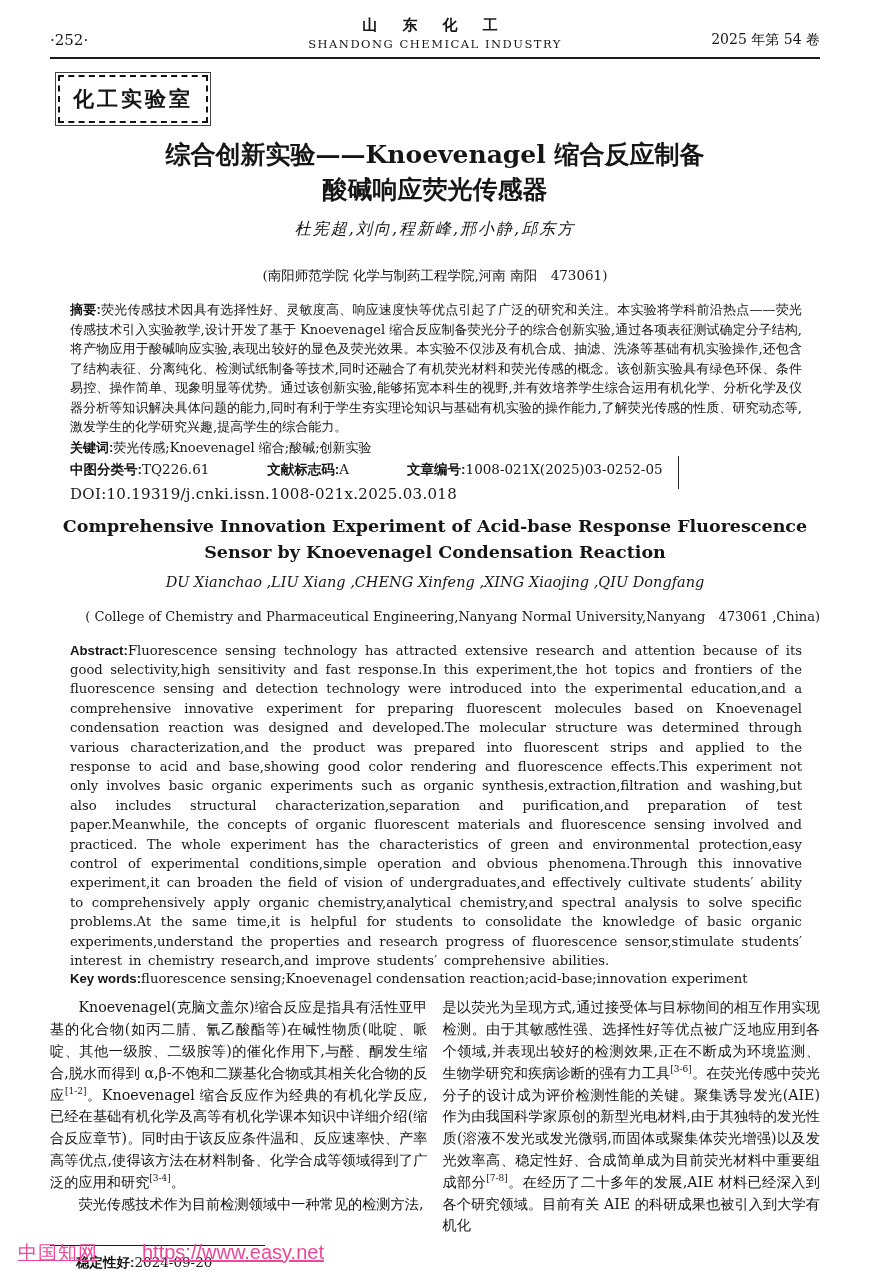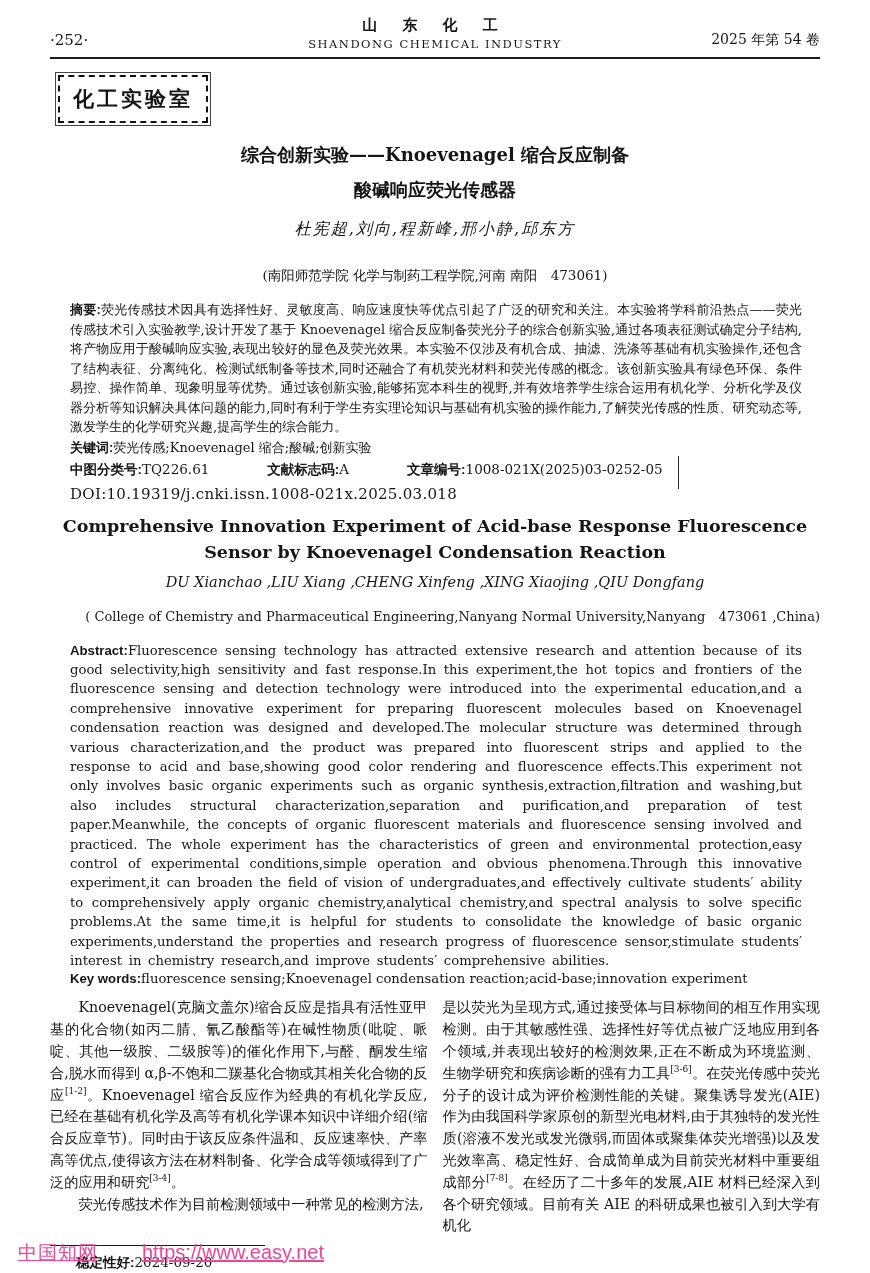--- a/index.html
+++ b/index.html
@@ -30,21 +30,21 @@
     margin:16px 0 0 8px;
     padding:8px 13px;
     border:2px dashed #111;
     outline:1px solid #444;
     outline-offset:2px;
     font-family:"Liberation Sans","DejaVu Sans",sans-serif;
     font-size:21px; font-weight:bold; letter-spacing:3px;
   }
 
   
-  .title-cn { margin-top:14px; text-align:center; font-size:18px; font-weight:bold; line-height:35px; }
+  .title-cn { margin-top:14px; text-align:center; font-size:25px; font-weight:bold; line-height:35px; }
   .authors-cn { margin-top:12px; text-align:center; font-size:16px; font-style:italic; letter-spacing:2px; }
   .affil-cn { margin-top:27px; text-align:center; font-size:13.5px; }
 
   
   .absblock { margin:15px 18px 0 20px; font-size:13px; line-height:19.5px; text-align:justify; }
   .lbl { font-weight:bold; font-family:"Liberation Sans","DejaVu Sans",sans-serif; }
   .kwline { margin:1px 18px 0 20px; font-size:13px; line-height:20px; }
   .metaline { margin:3px 18px 0 20px; font-size:13.5px; display:flex; gap:58px; }
   .doiline { margin:6px 18px 0 20px; font-size:15px; letter-spacing:.3px; }
 

